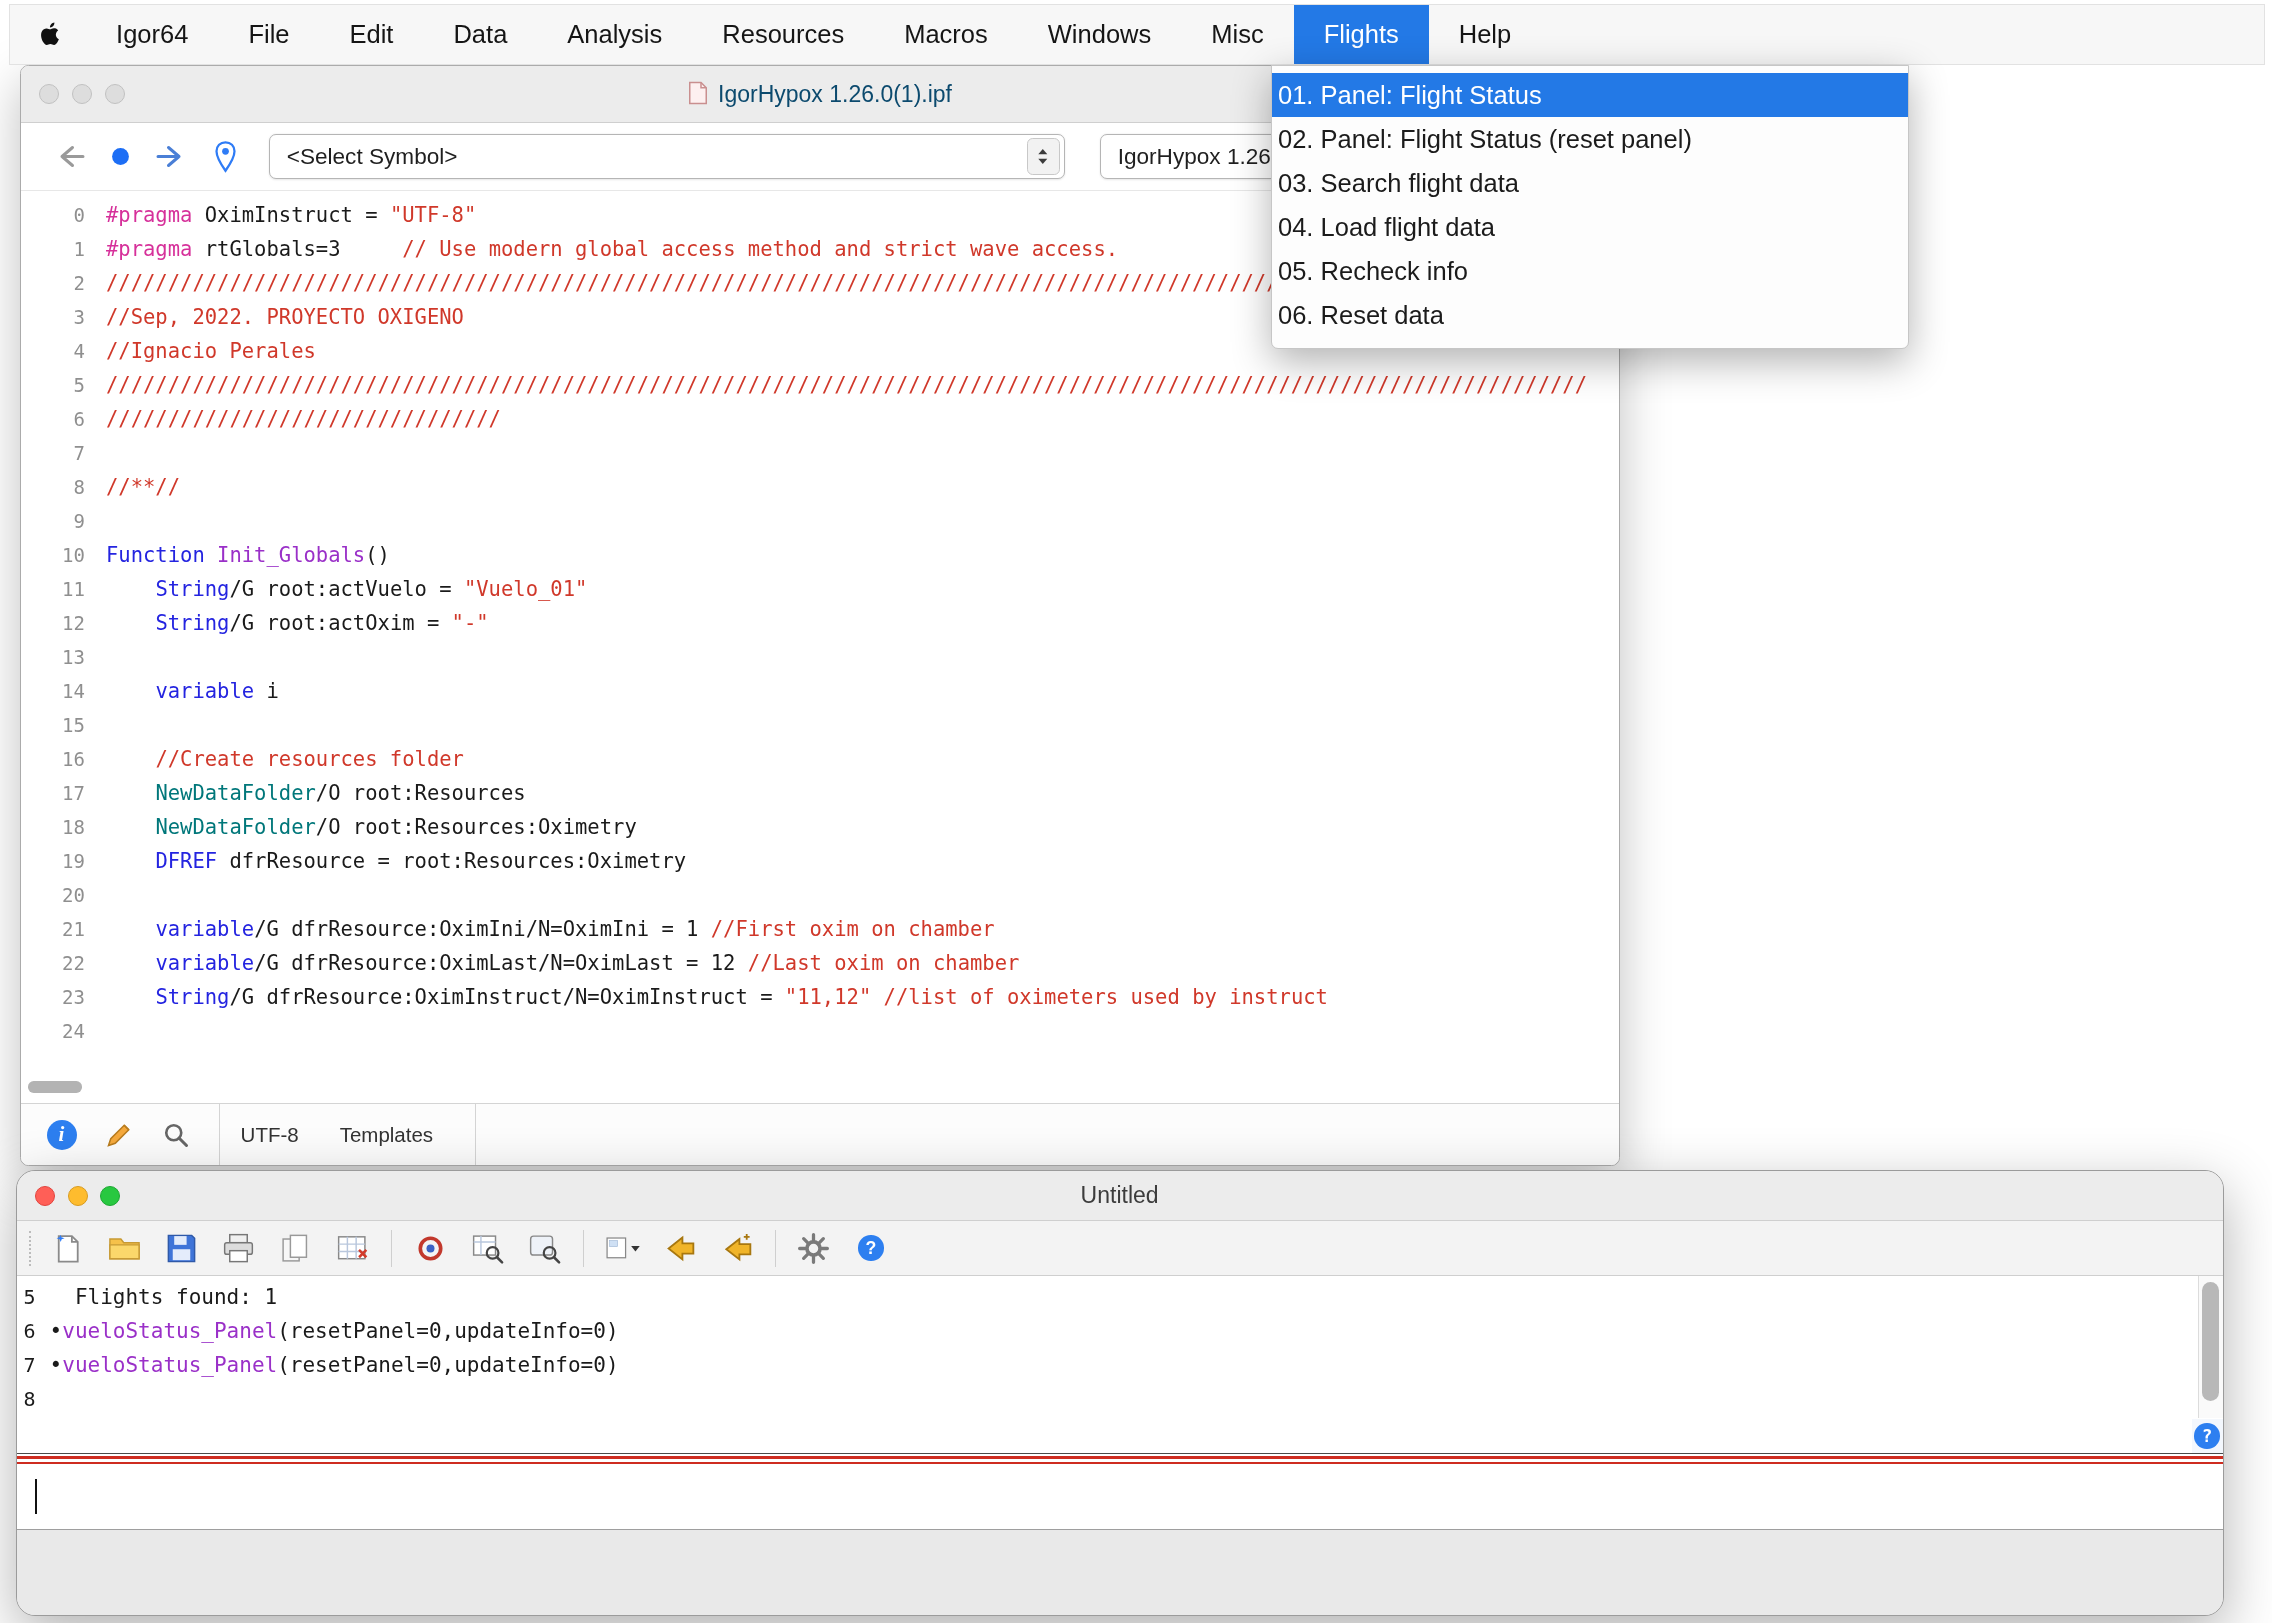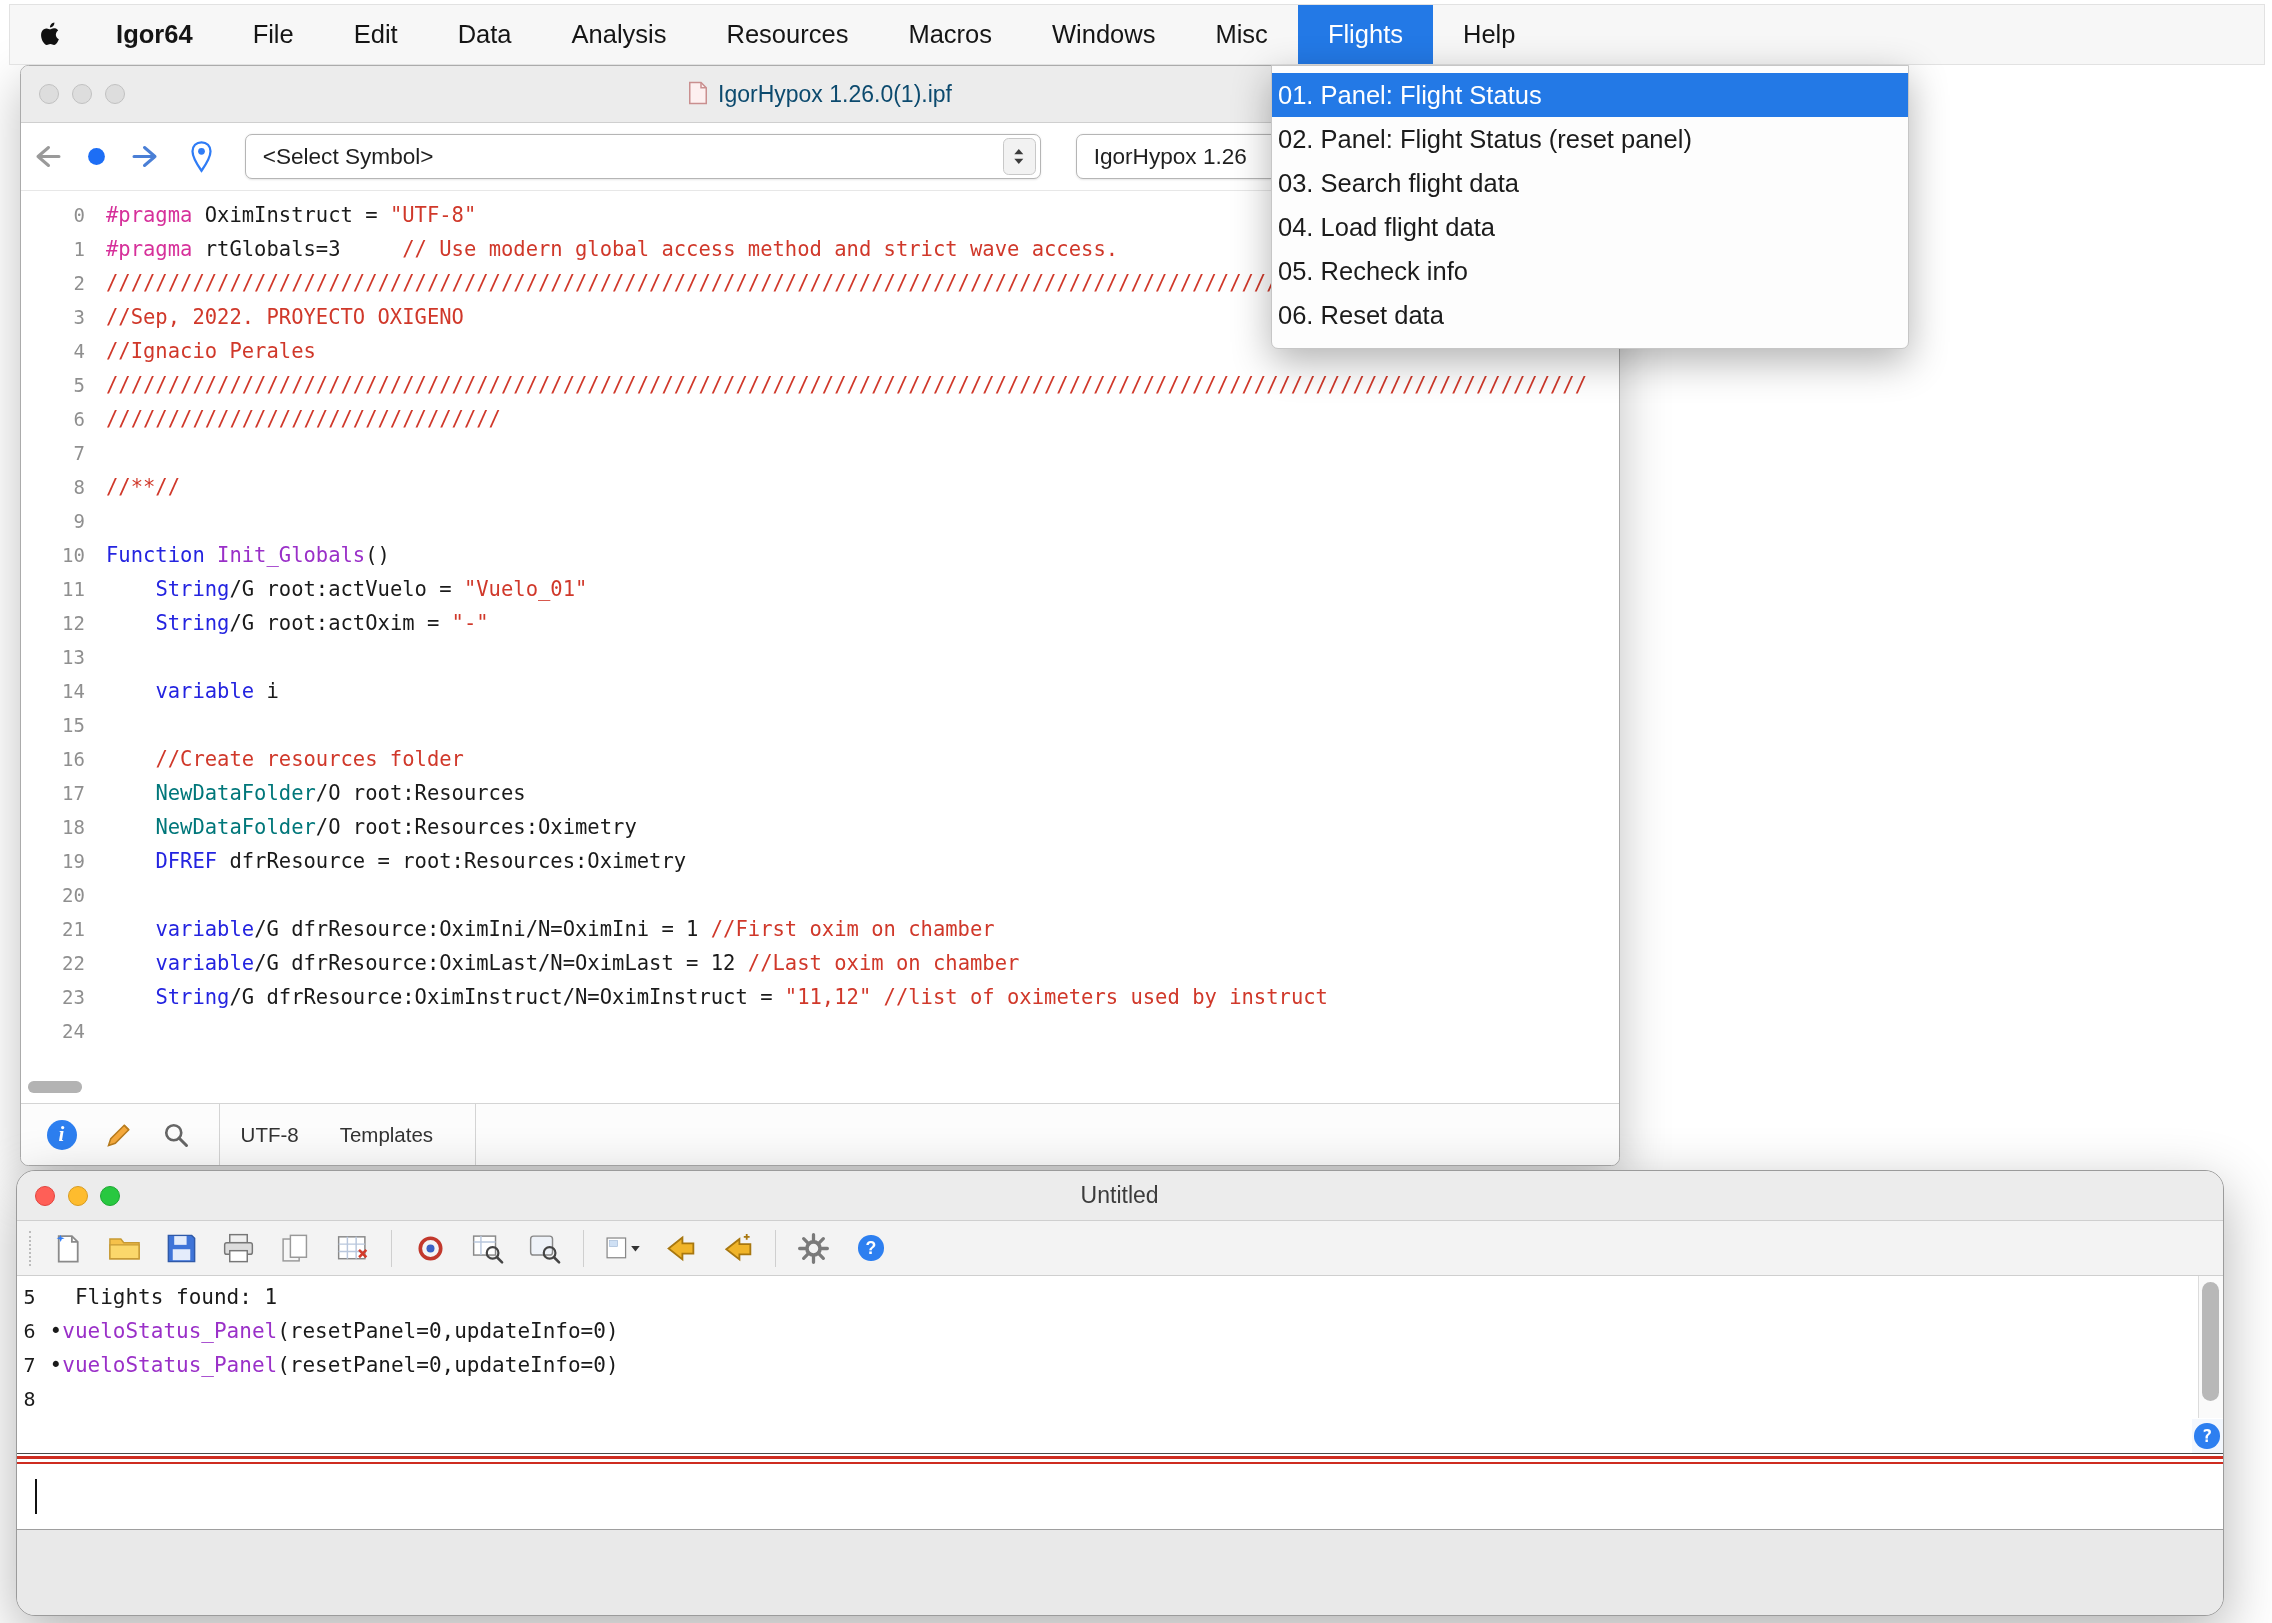--- a/index.html
+++ b/index.html
@@ -4,21 +4,21 @@
 <style>
   *{box-sizing:border-box;margin:0;padding:0}
   html,body{background:#fff}
   body{width:2273px;height:1623px;position:relative;font-family:"Liberation Sans",sans-serif;overflow:hidden}
   .screen{position:absolute;inset:0;overflow:hidden}
 
   
   .menubar{position:absolute;left:8.5px;top:4.2px;right:8.5px;height:61px;background:#f7f7f7;
     border:0.7px solid #e2e2e2;display:flex;align-items:center;font-size:25.5px;color:#151515;z-index:35}
   .menu-apple{padding:0 27px;height:100%;display:flex;align-items:center}
-  .menu-app{font-weight:bold;padding:0 30px;height:100%;display:flex;align-items:center}
+  .menu-app{font-weight:normal;padding:0 30px;height:100%;display:flex;align-items:center}
   .menu-items{display:flex;height:100%}
   .menu-item{padding:0 30px;height:100%;display:flex;align-items:center;cursor:default;white-space:nowrap}
   .menu-item.active{background:var(--menu-highlight);color:#fff}
 
   
   .dropdown{position:absolute;top:65px;left:1330px;width:638px;background:#fdfdfd;border:0.7px solid #c6c6c6;
     border-radius:0 0 7px 7px;box-shadow:0 12.7px 39px rgba(0,0,0,.30);padding:7px 0 11.3px;z-index:40}
   .dd-item{height:44px;display:flex;align-items:center;padding:0 6px;font-size:25.5px;color:#1b1b1b;white-space:nowrap}
   .dd-item.selected{background:var(--menu-highlight);color:#fff}
 
@@ -31,21 +31,21 @@
   .lights.colored .light.close{background:#ff5f57;border:0.7px solid #e0443e}
   .lights.colored .light.min{background:#febc2e;border:0.7px solid #d89b20}
   .lights.colored .light.zoom{background:#28c840;border:0.7px solid #1ea733}
   .title-wrap{display:flex;align-items:center;gap:10px}
   .title{font-size:23px;color:#3c3c3c;white-space:nowrap}
   .title.dim{color:#0c4a6e}
 
   
   .proc-window{position:absolute;left:20px;top:65px;width:1600px;height:1101px;background:#fff;
     border:0.7px solid #ababab;border-radius:8.5px;box-shadow:0 17px 50px rgba(0,0,0,.25);z-index:10;overflow:hidden}
-  .ptoolbar{height:68px;display:flex;align-items:center;padding-left:8px;border-bottom:0.7px solid #e7e7e7;background:#fff}
+  .ptoolbar{height:68px;display:flex;align-items:center;padding-left:32px;border-bottom:0.7px solid #e7e7e7;background:#fff}
   .nav-ico{margin-right:24px;display:flex;align-items:center;flex:none}
   .combo{height:45px;border:0.7px solid #b5b5b5;border-radius:7px;background:#fff;display:flex;align-items:center;
     justify-content:space-between;font-size:22.6px;color:#1f1f1f;padding-left:17px;box-shadow:0 0.7px 2.1px rgba(0,0,0,.10);flex:none;overflow:hidden;white-space:nowrap}
   .combo.c1{width:796px;margin-left:5.7px;margin-right:35px}
   .combo.c2{width:396px}
   .stepper{width:33px;height:37px;margin-right:4.2px;border-radius:5.7px;background:#f2f2f2;border:0.7px solid #c8c8c8;
     display:flex;align-items:center;justify-content:center;flex:none}
 
   .code-area{position:absolute;top:125px;bottom:93px;left:0;right:0;overflow:hidden;background:#fff;
     font-family:"DejaVu Sans Mono",monospace;font-size:20.5px;line-height:34px;padding-top:7px}

